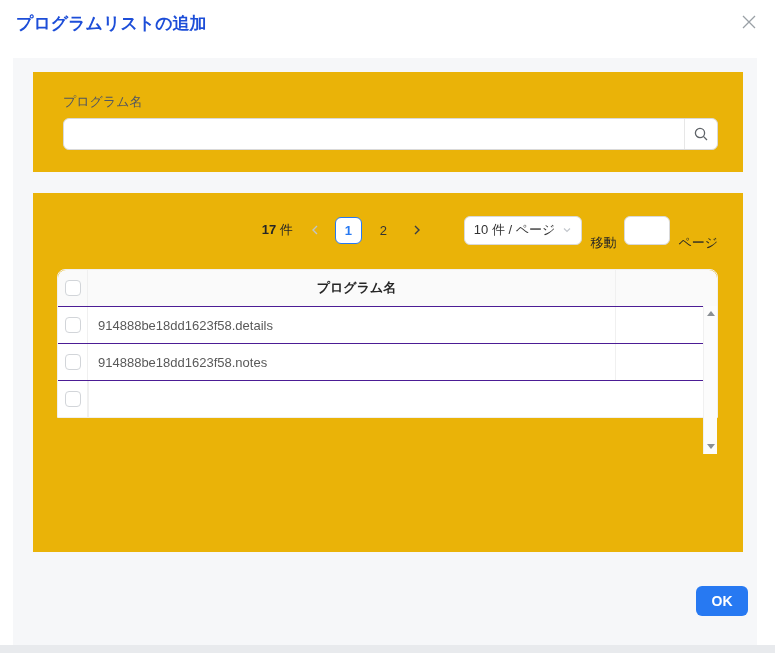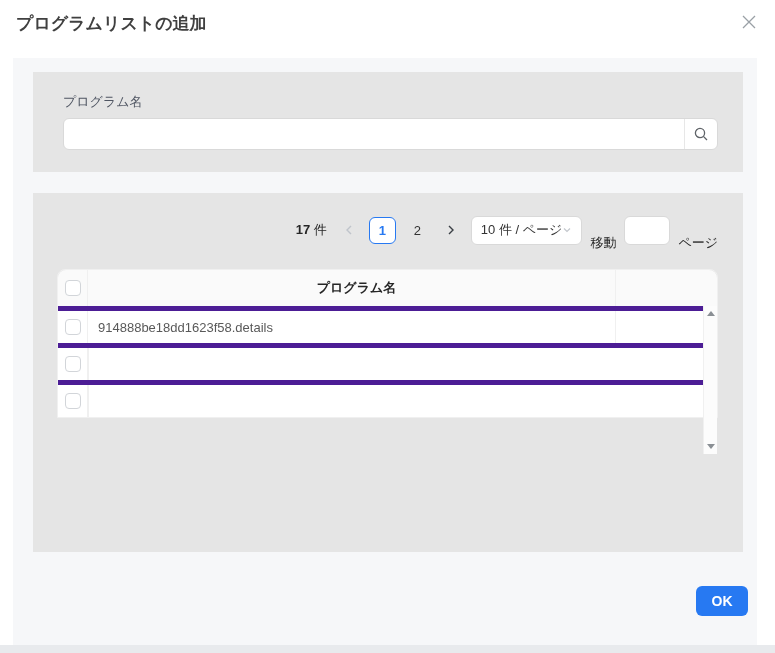--- a/index.html
+++ b/index.html
@@ -8,37 +8,37 @@
     position: relative;
     background: #ffffff;
     font-family: "Liberation Sans", "DejaVu Sans", sans-serif;
     color: #262626;
     overflow: hidden;
   }
 
   
   .dlg-title {
     position: absolute; left: 16px; top: 12px;
-    font-size: 17px; font-weight: 600; color: #404040;
+    font-size: 17px; font-weight: 600; color: #1d4ed8;
   }
   .close-btn {
     position: absolute; right: 12px; top: 8px;
     width: 28px; height: 28px;
     display: flex; align-items: center; justify-content: center;
     background: transparent; border: none; cursor: pointer; color: #9aa0a6;
   }
 
   
   .body-bg {
     position: absolute; left: 13px; top: 58px;
     width: 744px; height: 587px;
     background: #f6f7f9;
   }
 
-  .card { position: absolute; background: #e5e5e5; }
+  .card { position: absolute; background: #eab308; }
   .search-card { left: 33px; top: 72px; width: 710px; height: 100px; }
   .table-card  { left: 33px; top: 193px; width: 710px; height: 359px; }
 
   
   .field-label {
     position: absolute; left: 30px; top: 21px;
     font-size: 13px; color: #4f5562;
   }
   .input-group {
     position: absolute; left: 30px; top: 46px;
@@ -75,22 +75,22 @@
     min-width: 27px; height: 27px; padding: 0 6px;
     display: flex; align-items: center; justify-content: center;
     border-radius: 6px; background: #fff; border: 1px solid transparent;
     font-size: 13px; cursor: pointer; color: #333; font-family: inherit;
   }
   .page-btn.active { border-color: #2779f2; color: #2779f2; font-weight: 600; }
   .page-btn:not(.active) { background: transparent; }
   .size-select {
     height: 29px; padding: 8px 9px;
     border: 1px solid #d9d9d9; border-radius: 6px; background: #fff;
-    display: flex; align-items: center; gap: 0;
-    font-size: 13px; color: #333; cursor: pointer;
+    display: flex; align-items: center; gap: 7px;
+    font-size: 13px; color: #333; cursor: pointer; margin-left: 27px;
   }
   .size-select .sel-arrow { color: #c3c7cd; display: flex; }
   .goto-label, .goto-suffix { white-space: nowrap; margin-top: 26px; }
   .goto-input {
     width: 46px; height: 29px;
     border: 1px solid #d9d9d9; border-radius: 6px;
     outline: none; padding: 0 6px; font-size: 13px; font-family: inherit;
   }
 
   
@@ -100,21 +100,21 @@
   }
   .t-row {
     display: grid; grid-template-columns: 30px 1fr 102px;
     align-items: center;
   }
   .t-head {
     height: 36px; background: #fafafa;
     border-radius: 8px 8px 0 0;
   }
   .t-head .cell-name { font-weight: 700; text-align: center; font-size: 13px; color: #262626; }
-  .t-body-row { height: 37px; border-top: 5px solid #4c1d95; background: #fff; }
+  .t-body-row { height: 37px; border-top: 1px solid #4c1d95; background: #fff; }
   .cell-check {
     height: 100%; display: flex; align-items: center; justify-content: center;
     border-right: 1px solid #f0f0f0;
   }
   .t-head .cell-check { border-right: 1px solid #f0f0f0; }
   .cell-name { padding-left: 10px; font-size: 13px; color: #595959; overflow: hidden; white-space: nowrap; }
   .cell-extra { height: 100%; border-left: 1px solid #f0f0f0; }
   .checkbox {
     width: 16px; height: 16px; border: 1px solid #d2d5d9; border-radius: 4px;
     background: #fff; cursor: pointer;
@@ -235,20 +235,21 @@
       <div class="cell-check">
         <div class="checkbox"></div>
       </div>
       <div class="cell-name">914888be18dd1623f58.details</div>
       <div class="cell-extra"></div>
     </div>
     <div class="t-row t-body-row">
       <div class="cell-check">
         <div class="checkbox"></div>
       </div>
+      <div class="cell-name">914888be18dd1623f58.notes</div>
       <div class="cell-extra"></div>
     </div>
     <div class="t-row t-body-row">
       <div class="cell-check">
         <div class="checkbox"></div>
       </div>
       <div class="cell-extra"></div>
     </div>
 
     <div class="v-scrollbar">

